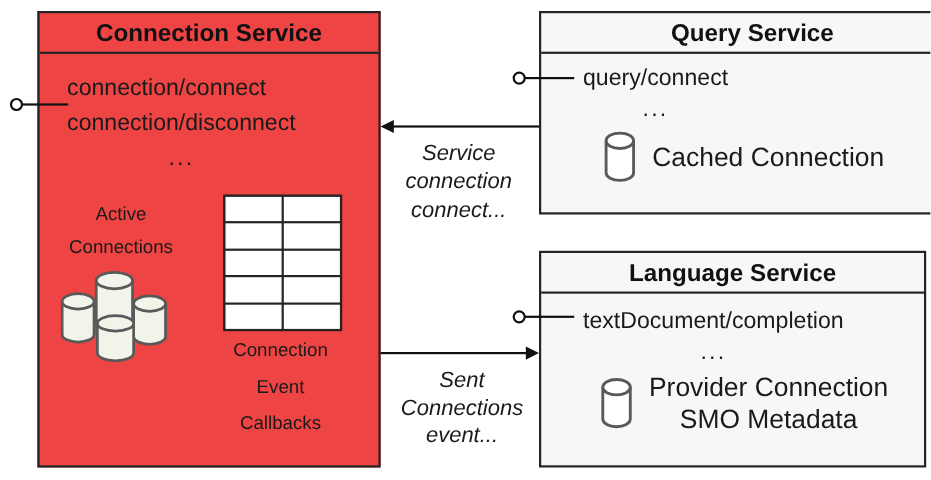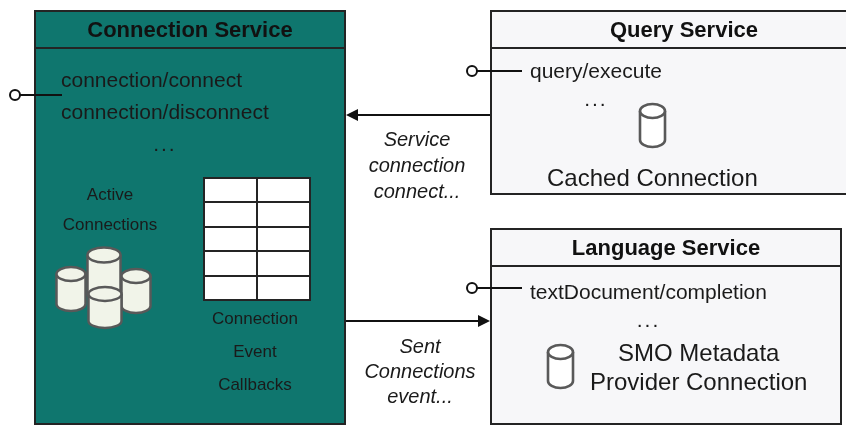--- a/index.html
+++ b/index.html
@@ -8,21 +8,21 @@
     width: 846px;
     height: 436px;
     background: #ffffff;
     font-family: "Liberation Sans", sans-serif;
     color: #1a1a1a;
     overflow: hidden;
   }
   .box { position: absolute; box-sizing: border-box; }
   .box-conn {
     left: 34px; top: 10px; width: 312px; height: 415px;
-    background: #0f766e; border: 2.6px solid #242424;
+    background: #ef4444; border: 2.6px solid #242424;
   }
   .box-query {
     left: 490px; top: 10px; width: 388px; height: 185px;
     background: #f7f7f9; border: 2.2px solid #242424;
   }
   .box-lang {
     left: 490px; top: 228px; width: 352px; height: 197px;
     background: #f7f7f9; border: 2.2px solid #242424;
   }
   .box-header {
@@ -131,24 +131,24 @@
       <div>Event</div>
       <div>Callbacks</div>
     </div>
   </div>
 
   <div class="box box-query">
     <div class="box-header">
       <span>Query Service</span>
     </div>
     <div class="methods" style="left:38px; top:45px; line-height:28px;">
-      <div>query/execute</div>
+      <div>query/connect</div>
       <div class="ellipsis-line">...</div>
     </div>
-    <div class="db-row" style="left:55px; top:90px;flex-direction:column;">
+    <div class="db-row" style="left:55px; top:107px;">
       <svg width="33" height="48" viewBox="0 0 33 48" fill="#ffffff" stroke="#595959" stroke-width="2.6">
         <path d="M4 9 V38 A12.5 7 0 0 0 29 38 V9"></path>
         <ellipse cx="16.5" cy="9" rx="12.5" ry="7"></ellipse>
       </svg>
       <span class="db-text">Cached Connection</span>
     </div>
   </div>
 
   <div class="box box-lang">
     <div class="box-header">
@@ -157,22 +157,22 @@
     <div class="methods" style="left:38px; top:48px; line-height:28px;">
       <div>textDocument/completion</div>
       <div class="ellipsis-line">...</div>
     </div>
     <div class="db-row" style="left:52px; top:108px;">
       <svg width="33" height="48" viewBox="0 0 33 48" fill="#ffffff" stroke="#595959" stroke-width="2.6">
         <path d="M4 9 V38 A12.5 7 0 0 0 29 38 V9"></path>
         <ellipse cx="16.5" cy="9" rx="12.5" ry="7"></ellipse>
       </svg>
       <span class="db-text">
+        <span style="display:block">Provider Connection</span>
         <span style="display:block">SMO Metadata</span>
-        <span style="display:block">Provider Connection</span>
       </span>
     </div>
   </div>
 
   <div>
     <div class="line" style="left:20px; top:94px; width:42px;"></div>
     <div class="lolli-circle" style="left:9px; top:89px;"></div>
   </div>
   <div>
     <div class="line" style="left:477px; top:70px; width:45px;"></div>

